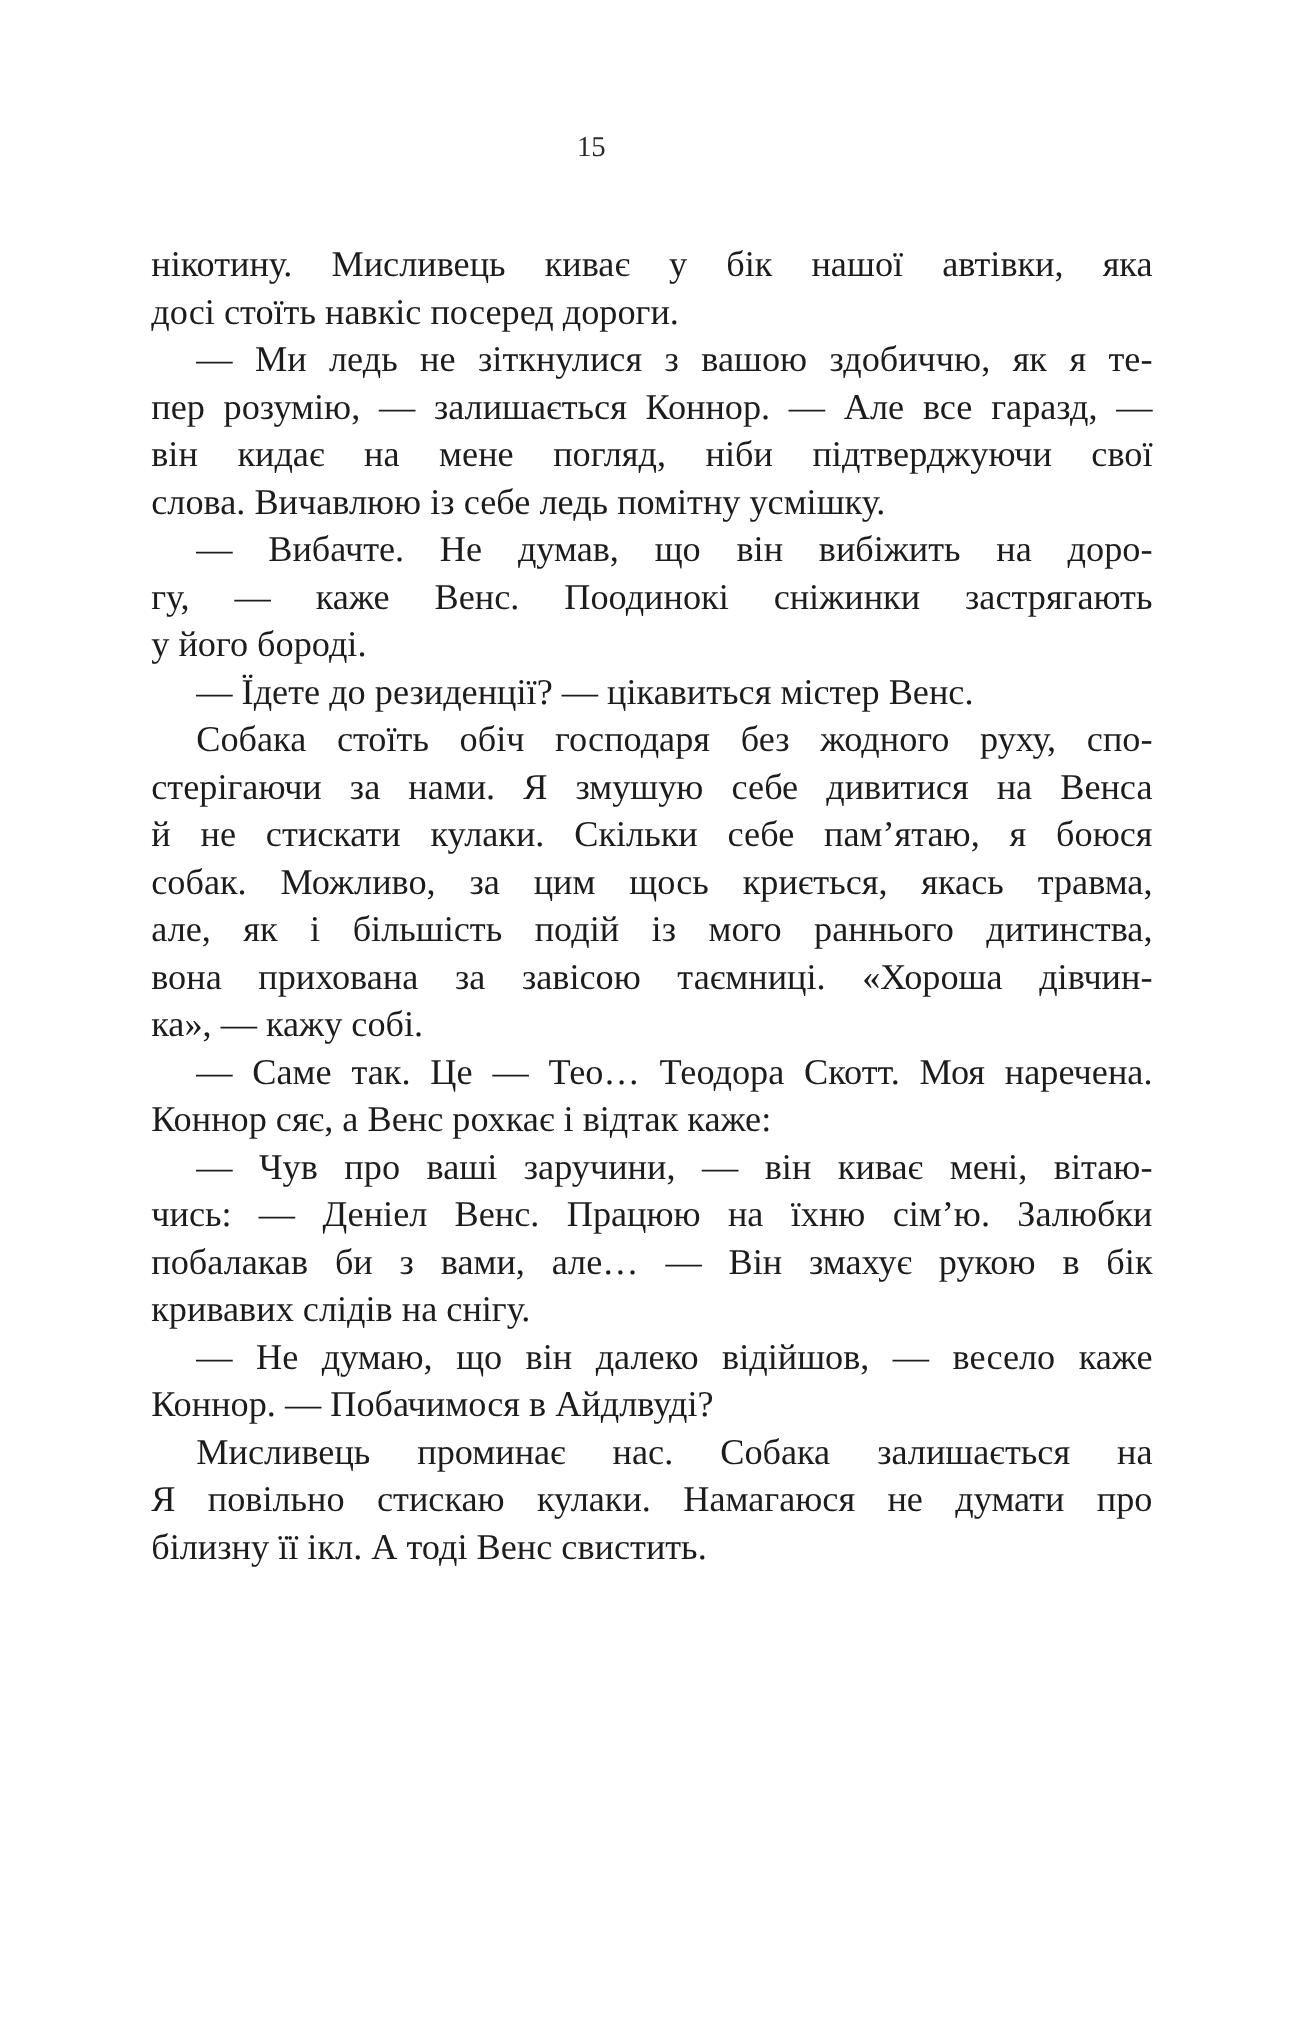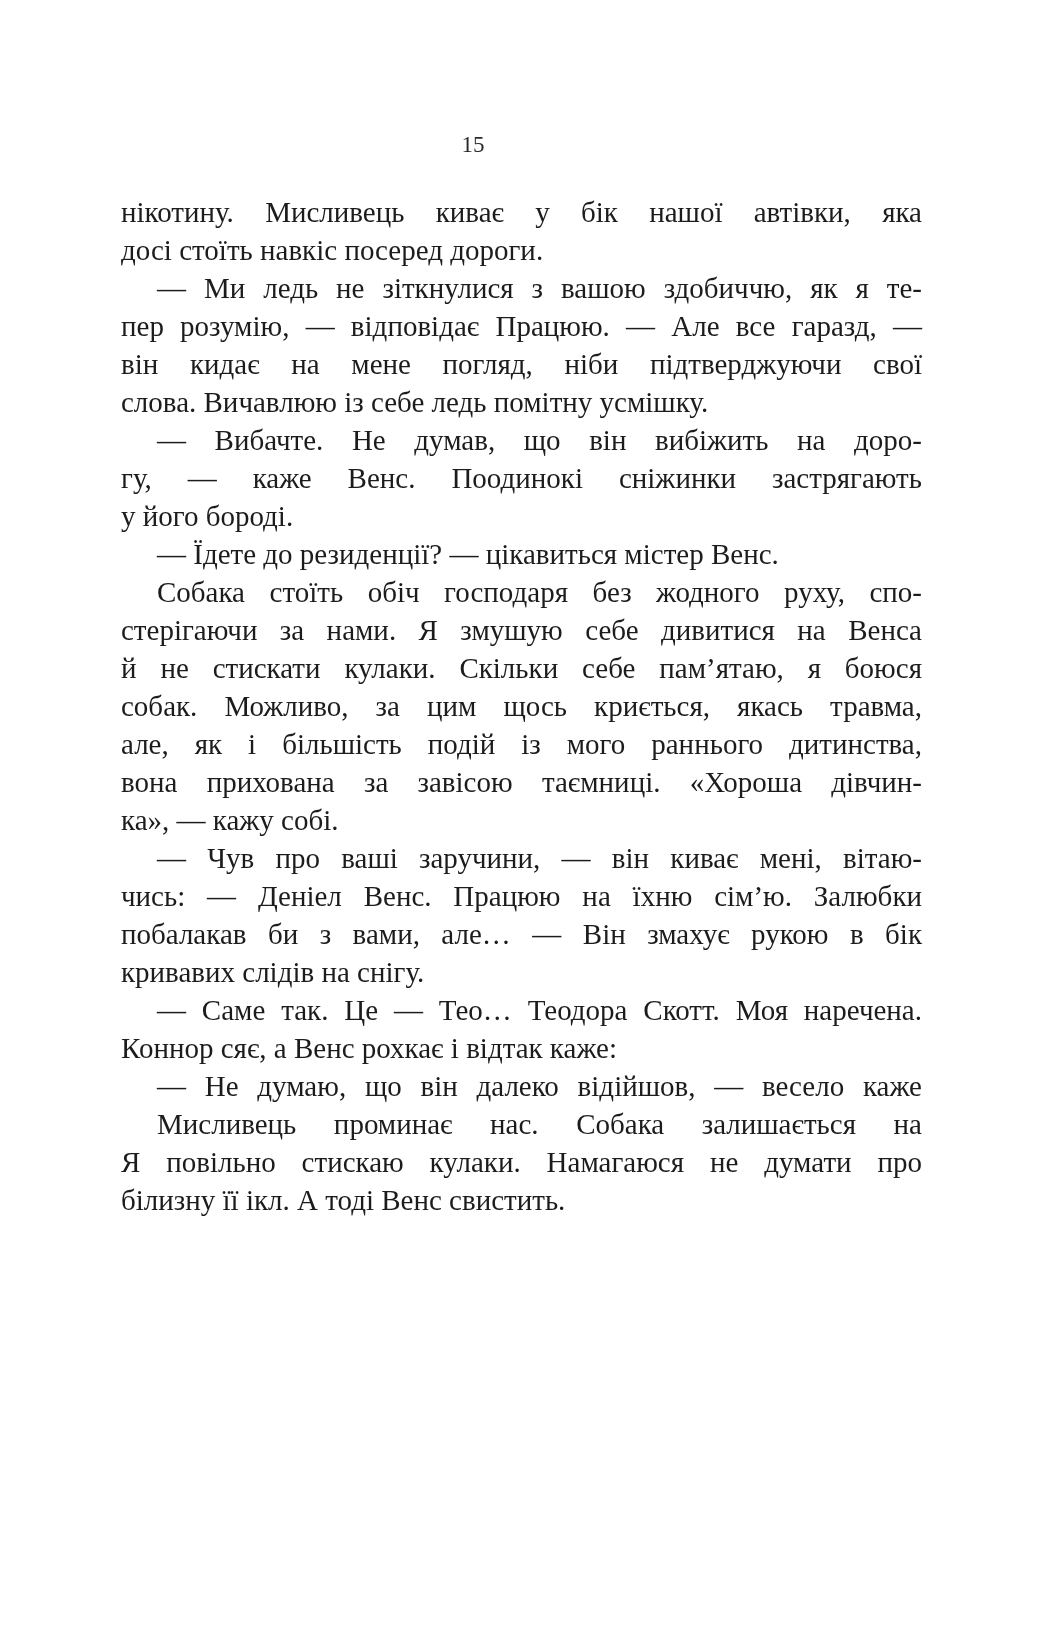--- a/index.html
+++ b/index.html
@@ -8,21 +8,21 @@
     position: relative;
     width: 1040px;
     height: 1630px;
     background: #ffffff;
     font-family: "Liberation Serif", "DejaVu Serif", serif;
     color: #1c1c1c;
     overflow: hidden;
   }
   .folio {
     position: absolute;
-    top: 132px;
+    top: 105px;
     left: 73px;
     width: 800px;
     text-align: center;
     font-size: 23px;
     line-height: 26px;
     color: #2b2b2b;
   }
   .text-block {
     position: absolute;
     top: 193px;
@@ -46,21 +46,21 @@
 
 <div class="page">
   <div class="folio">15</div>
   <div class="text-block">
       <div class="paragraph">
         <div class="line justify">нікотину. Мисливець киває у бік нашої автівки, яка</div>
         <div class="line lastline">досі стоїть навкіс посеред дороги.</div>
       </div>
       <div class="paragraph">
         <div class="line justify indent">— Ми ледь не зіткнулися з вашою здобиччю, як я те-</div>
-        <div class="line justify">пер розумію, — відповідає Працюю. — Але все гаразд, —</div>
+        <div class="line justify">пер розумію, — залишається Коннор. — Але все гаразд, —</div>
         <div class="line justify">він кидає на мене погляд, ніби підтверджуючи свої</div>
         <div class="line lastline">слова. Вичавлюю із себе ледь помітну усмішку.</div>
       </div>
       <div class="paragraph">
         <div class="line justify indent">— Вибачте. Не думав, що він вибіжить на доро-</div>
         <div class="line justify">гу, — каже Венс. Поодинокі сніжинки застрягають</div>
         <div class="line lastline">у його бороді.</div>
       </div>
       <div class="paragraph">
         <div class="line lastline indent">— Їдете до резиденції? — цікавиться містер Венс.</div>
@@ -68,31 +68,32 @@
       <div class="paragraph">
         <div class="line justify indent">Собака стоїть обіч господаря без жодного руху, спо-</div>
         <div class="line justify">стерігаючи за нами. Я змушую себе дивитися на Венса</div>
         <div class="line justify">й не стискати кулаки. Скільки себе пам’ятаю, я боюся</div>
         <div class="line justify">собак. Можливо, за цим щось криється, якась травма,</div>
         <div class="line justify">але, як і більшість подій із мого раннього дитинства,</div>
         <div class="line justify">вона прихована за завісою таємниці. «Хороша дівчин-</div>
         <div class="line lastline">ка», — кажу собі.</div>
       </div>
       <div class="paragraph">
+        <div class="line justify indent">— Саме так. Це — Тео… Теодора Скотт. Моя наречена.</div>
+        <div class="line lastline">Коннор сяє, а Венс рохкає і відтак каже:</div>
+      </div>
+      <div class="paragraph">
         <div class="line justify indent">— Чув про ваші заручини, — він киває мені, вітаю-</div>
         <div class="line justify">чись: — Деніел Венс. Працюю на їхню сім’ю. Залюбки</div>
         <div class="line justify">побалакав би з вами, але… — Він змахує рукою в бік</div>
         <div class="line lastline">кривавих слідів на снігу.</div>
       </div>
       <div class="paragraph">
-        <div class="line justify indent">— Саме так. Це — Тео… Теодора Скотт. Моя наречена.</div>
-        <div class="line lastline">Коннор сяє, а Венс рохкає і відтак каже:</div>
-      </div>
-      <div class="paragraph">
         <div class="line justify indent">— Не думаю, що він далеко відійшов, — весело каже</div>
+        <div class="line lastline">Коннор. — Побачимося в Айдлвуді?</div>
       </div>
       <div class="paragraph">
         <div class="line justify indent">Мисливець проминає нас. Собака залишається на</div>
         <div class="line justify">Я повільно стискаю кулаки. Намагаюся не думати про</div>
         <div class="line lastline">білизну її ікл. А тоді Венс свистить.</div>
       </div>
     </div>
 </div>
 
 </body></html>

